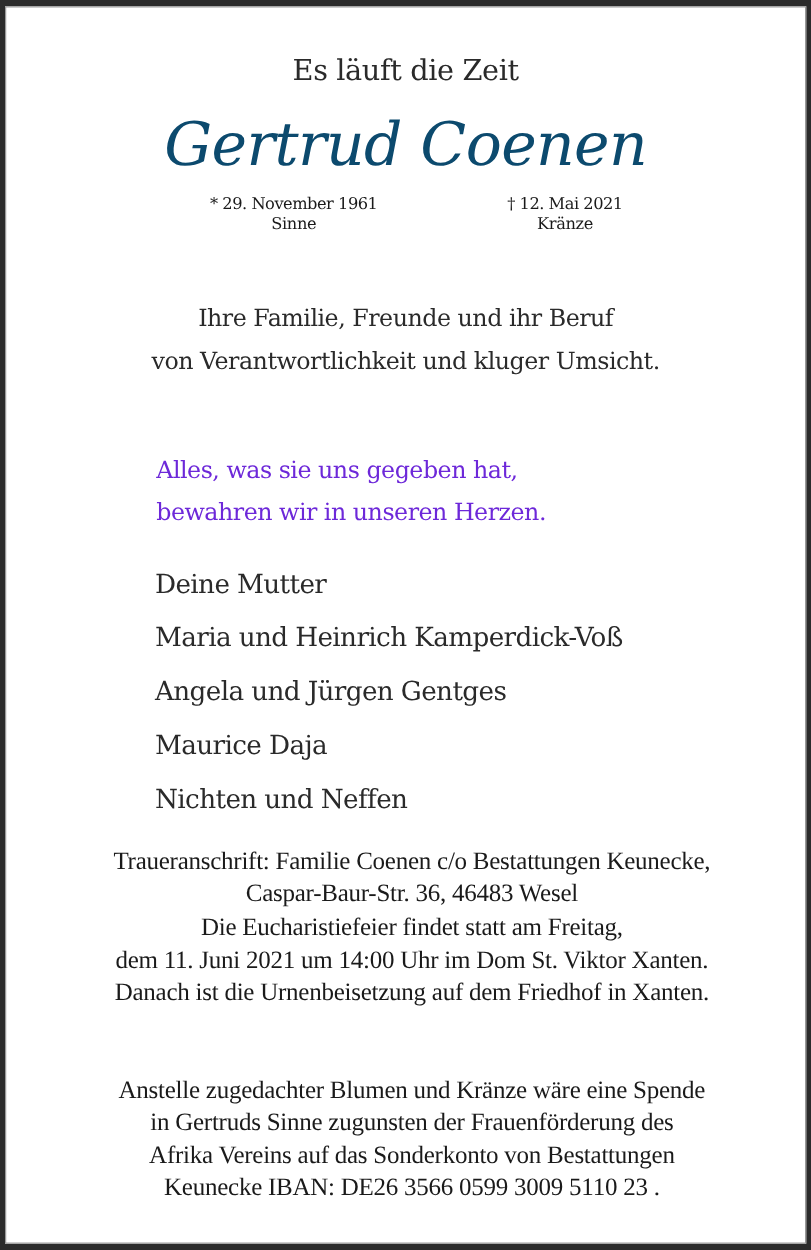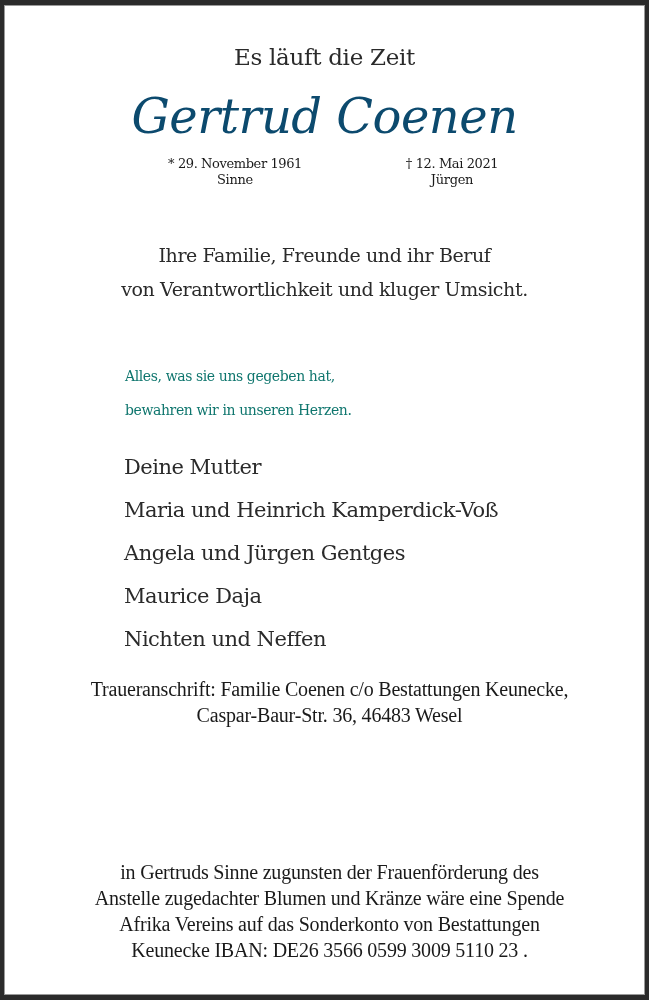--- a/index.html
+++ b/index.html
@@ -53,23 +53,23 @@
       text-align: center;
       font-family: "DejaVu Serif", serif;
       font-size: 19px;
       line-height: 34px;
       color: #2a2a2a;
       letter-spacing: -0.4px;
     }
     .poem2 {
       position: absolute; left: 120px; top: 353px;
       font-family: "DejaVu Serif", serif;
-      font-size: 14px;
+      font-size: 19px;
       line-height: 34px;
-      color: #0f766e;
+      color: #6d28d9;
       letter-spacing: -0.4px;
     }
     .family {
       position: absolute; left: 119px; top: 440px;
       font-family: "DejaVu Serif", serif;
       font-size: 21px;
       line-height: 43px;
       color: #2a2a2a;
       letter-spacing: -0.5px;
     }
@@ -96,21 +96,21 @@
 
   <div class="name">Gertrud Coenen</div>
 
   <div class="dates">
     <div class="date-col birth">
       <span class="date-line">* 29. November 1961</span>
       <span class="place-line">Sinne</span>
     </div>
     <div class="date-col death">
       <span class="date-line">† 12. Mai 2021</span>
-      <span class="place-line">Jürgen</span>
+      <span class="place-line">Kränze</span>
     </div>
   </div>
 
   <div class="poem">
     <div>Ihre Familie, Freunde und ihr Beruf</div>
     <div>von Verantwortlichkeit und kluger Umsicht.</div>
   </div>
 
   <div class="poem2">
     <div>Alles, was sie uns gegeben hat,</div>
@@ -123,21 +123,26 @@
     <div>Angela und Jürgen Gentges</div>
     <div>Maurice Daja</div>
     <div>Nichten und Neffen</div>
   </div>
 
   <div class="info address">
     <div>Traueranschrift: Familie Coenen c/o Bestattungen Keunecke,</div>
     <div>Caspar-Baur-Str. 36, 46483 Wesel</div>
   </div>
 
+  <div class="info service">
+    <div>Die Eucharistiefeier findet statt am Freitag,</div>
+    <div>dem 11. Juni 2021 um 14:00 Uhr im Dom St. Viktor Xanten.</div>
+    <div>Danach ist die Urnenbeisetzung auf dem Friedhof in Xanten.</div>
+  </div>
 
   <div class="info donation">
+    <div>Anstelle zugedachter Blumen und Kränze wäre eine Spende</div>
     <div>in Gertruds Sinne zugunsten der Frauenförderung des</div>
-    <div>Anstelle zugedachter Blumen und Kränze wäre eine Spende</div>
     <div>Afrika Vereins auf das Sonderkonto von Bestattungen</div>
     <div>Keunecke IBAN: DE26 3566 0599 3009 5110 23 .</div>
   </div>
 
 </div>
 
 </body></html>

